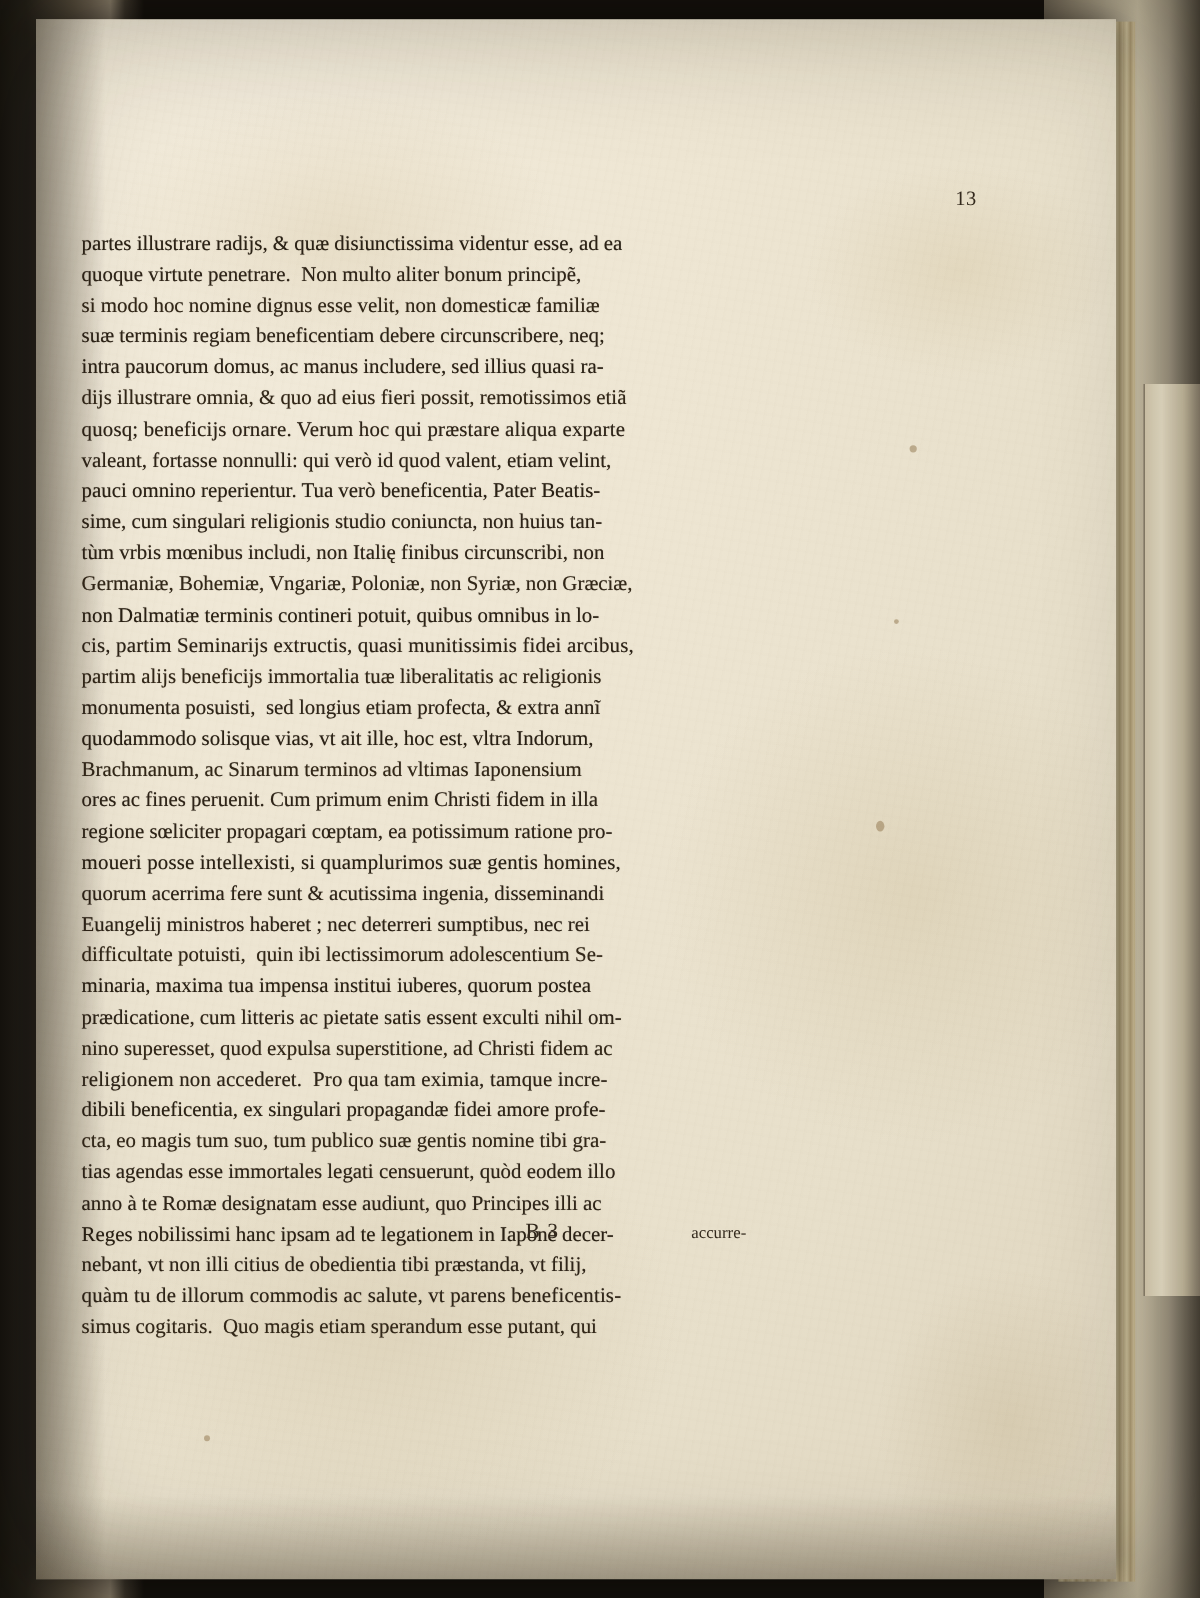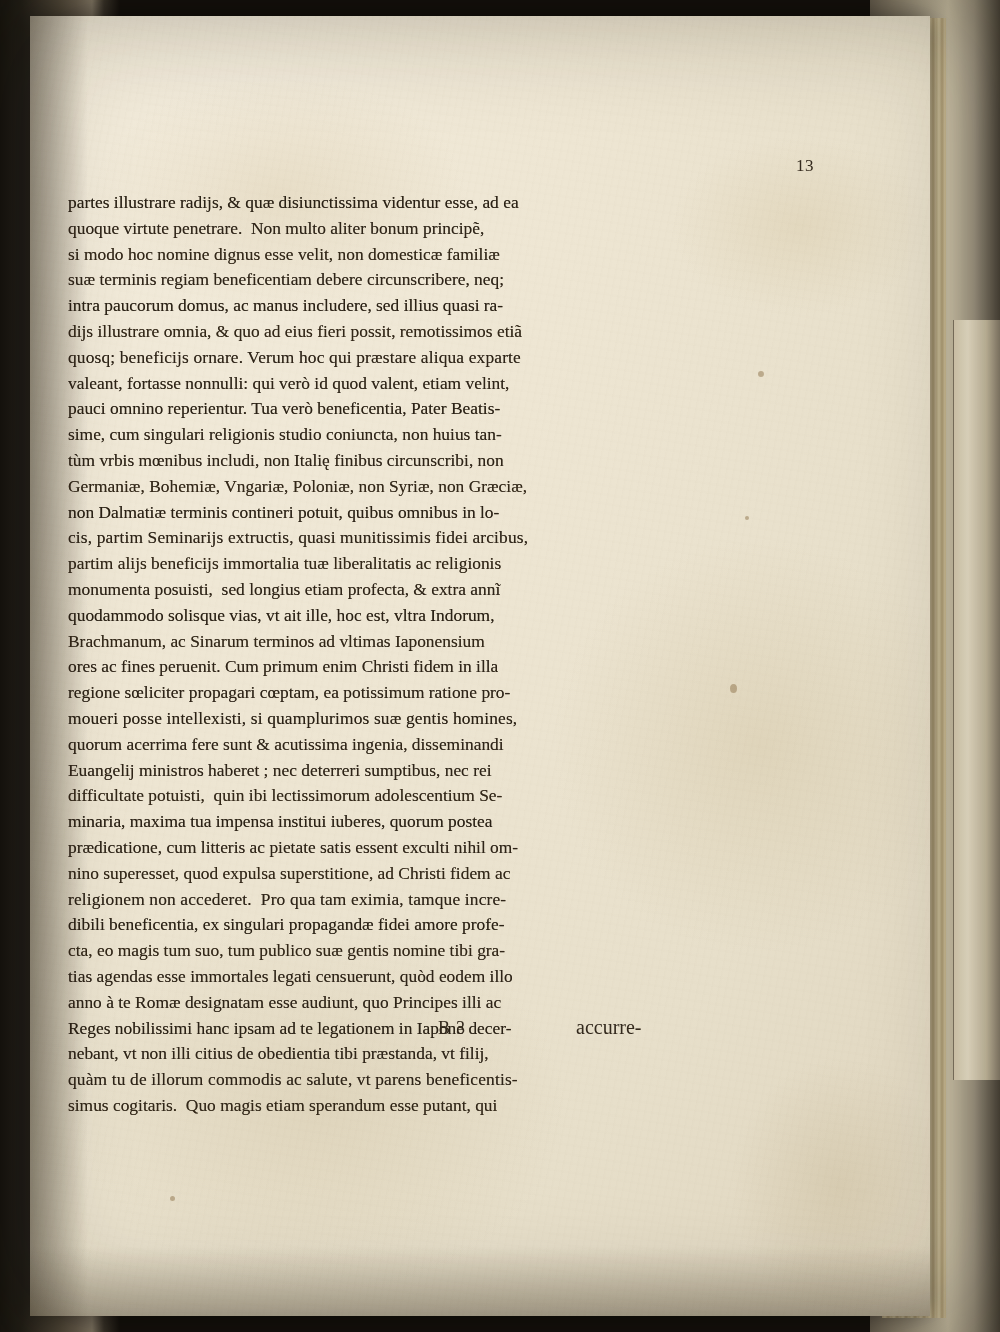--- a/index.html
+++ b/index.html
@@ -143,21 +143,21 @@
     display: flex;
     align-items: baseline;
   }
   .sig {
     font-size: 18px;
     letter-spacing: 6px;
     color: #33291d;
     margin-left: 370px;
   }
   .catch {
-    font-size: 20px;
+    font-size: 14px;
     color: #33291d;
     margin-left: 105px;
   }
 
   
   .leafstack {
     position: absolute;
     top: 320px;
     right: 0;
     width: 46px;

